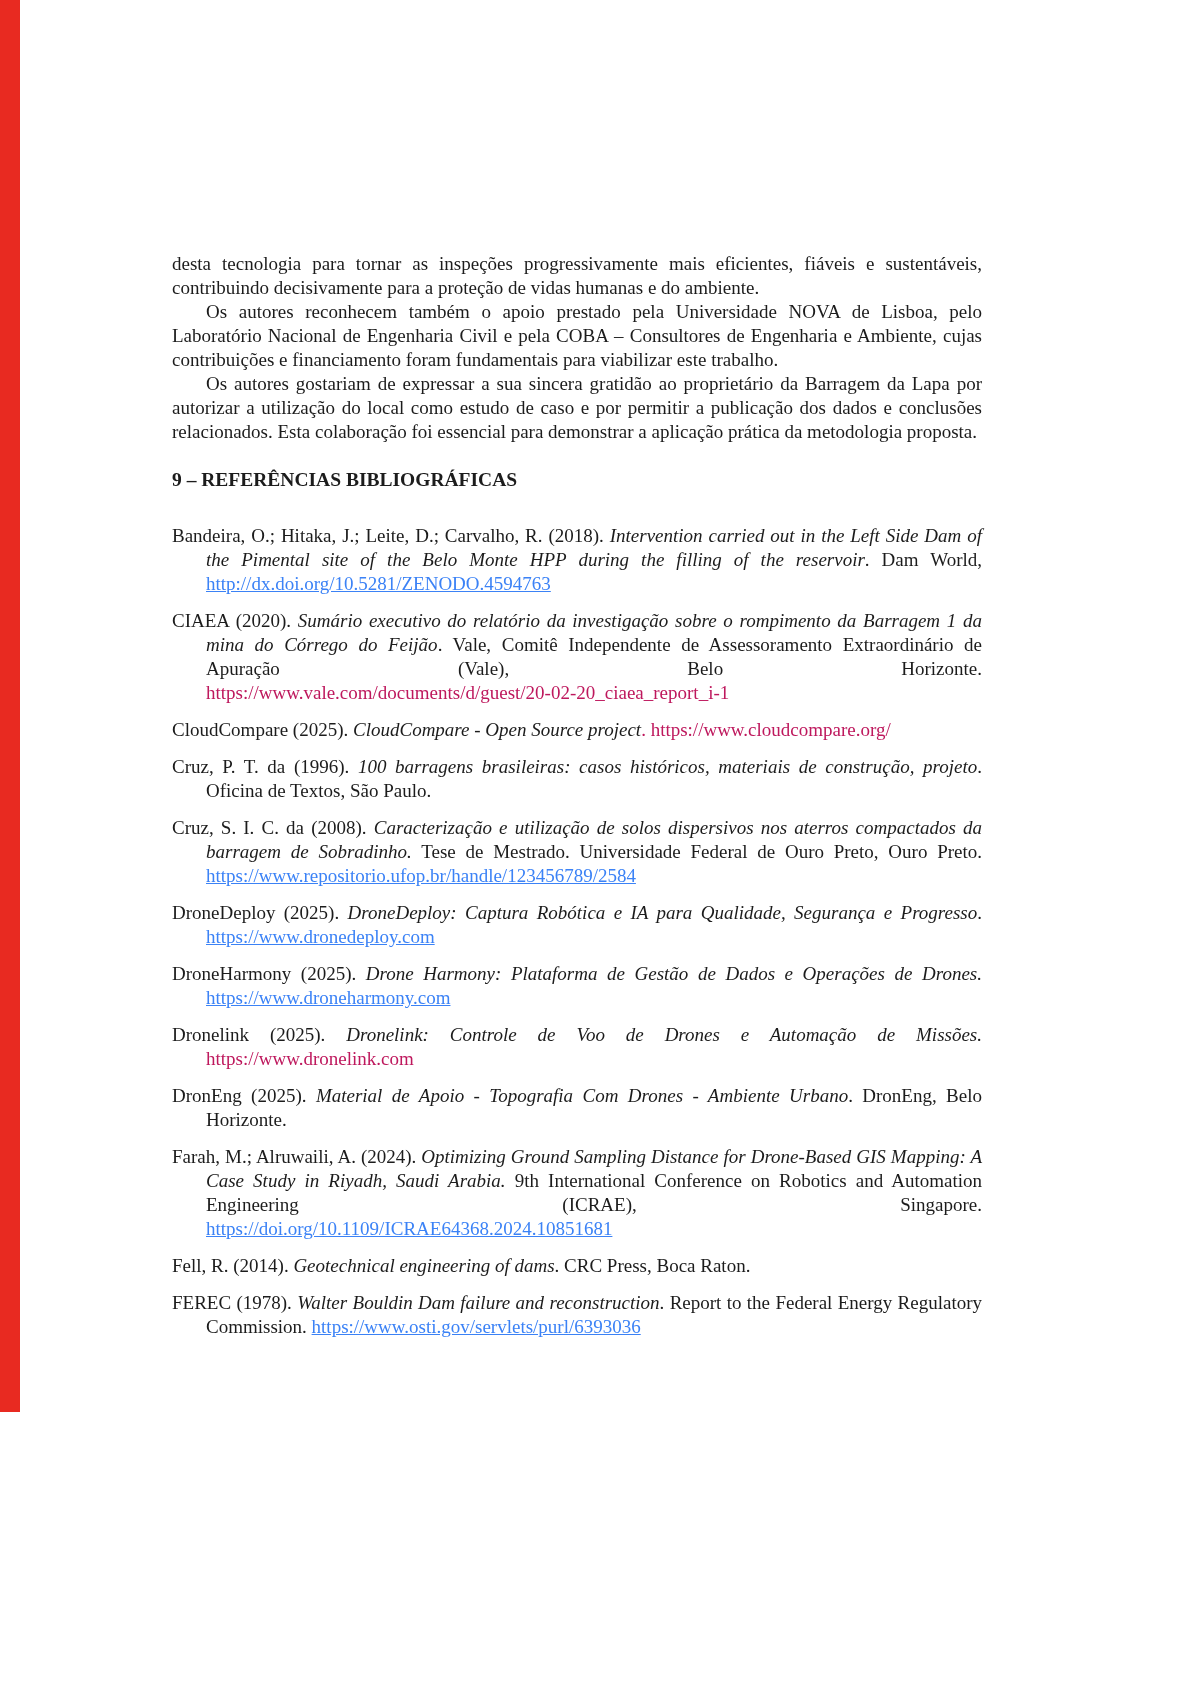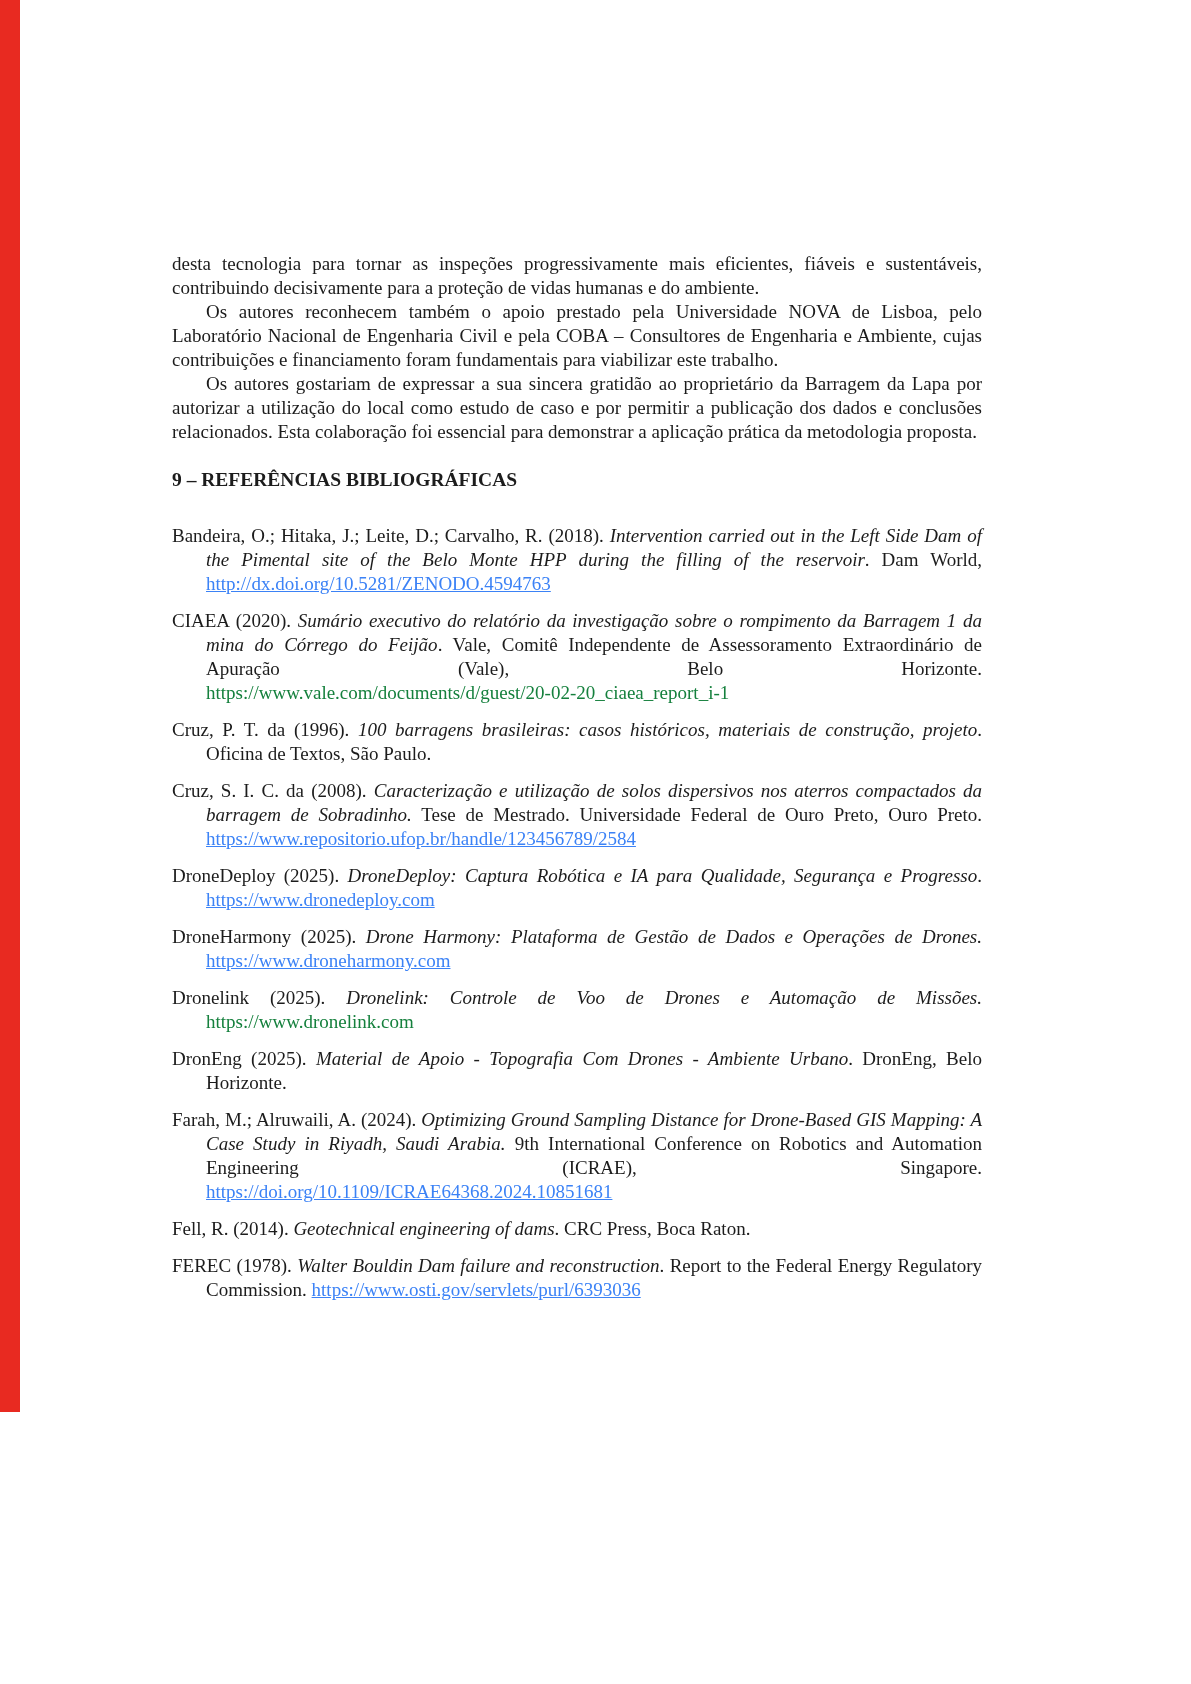--- a/index.html
+++ b/index.html
@@ -13,21 +13,21 @@
   .para.first { text-indent:0; }
   .sec-heading { font-weight:bold; font-size:19.5px; margin:23px 0 27px 0; }
   .sec-heading.refs { margin:24px 0 32px 0; }
   .ref-list { margin-top:4px; }
   .ref { text-align:justify; padding-left:34px; text-indent:-34px; margin:0 0 13px 0; }
   .ref .flow {}
   .ref .flow-stretch { text-align-last:justify; }
   .ref .urlline { text-indent:0; }
   .ref em { font-style:italic; }
   a.reflink { color:#3b82f6; text-decoration:underline; cursor:pointer; }
-  .urltext { color:#15803d; text-decoration:none; }
+  .urltext { color:#be185d; text-decoration:none; }
   .footer { position:absolute; left:172px; top:1448px; width:880px; display:flex; align-items:flex-end; font-size:17px; line-height:27px; }
   .pagenum { font-size:15px; letter-spacing:1px; margin:2px 12px 0 2px; }
   .footer-lines { flex:1; }
 </style>
 </head>
 <body>
 
 <div class="page">
   <div class="stripe"></div>
 
@@ -41,20 +41,23 @@
     <div class="sec-heading refs">9 – REFERÊNCIAS BIBLIOGRÁFICAS</div>
 
     <div class="ref-list">
         <div class="ref">
           <div class="flow flow-stretch"><span class="">Bandeira, O.; Hitaka, J.; Leite, D.; Carvalho, R. (2018). </span><em>Intervention carried out in the Left Side Dam of the Pimental site of the Belo Monte HPP during the filling of the reservoir</em><span class="">. Dam World,</span></div>
           <div class="urlline"><a class="reflink" href="#">http://dx.doi.org/10.5281/ZENODO.4594763</a></div>
         </div>
         <div class="ref">
           <div class="flow flow-stretch"><span class="">CIAEA (2020). </span><em>Sumário executivo do relatório da investigação sobre o rompimento da Barragem 1 da mina do Córrego do Feijão</em><span class="">. Vale, Comitê Independente de Assessoramento Extraordinário de Apuração (Vale), Belo Horizonte.</span></div>
           <div class="urlline"><span class="urltext">https://www.vale.com/documents/d/guest/20-02-20_ciaea_report_i-1</span></div>
+        </div>
+        <div class="ref">
+          <div class="flow"><span class="">CloudCompare (2025). </span><em>CloudCompare - Open Source project</em><span class="urltext">. https://www.cloudcompare.org/</span></div>
         </div>
         <div class="ref">
           <div class="flow"><span class="">Cruz, P. T. da (1996). </span><em>100 barragens brasileiras: casos históricos, materiais de construção, projeto</em><span class="">. Oficina de Textos, São Paulo.</span></div>
         </div>
         <div class="ref">
           <div class="flow"><span class="">Cruz, S. I. C. da (2008). </span><em>Caracterização e utilização de solos dispersivos nos aterros compactados da barragem de Sobradinho.</em><span class=""> Tese de Mestrado. Universidade Federal de Ouro Preto, Ouro Preto. </span><a class="reflink" href="#">https://www.repositorio.ufop.br/handle/123456789/2584</a></div>
         </div>
         <div class="ref">
           <div class="flow"><span class="">DroneDeploy (2025). </span><em>DroneDeploy: Captura Robótica e IA para Qualidade, Segurança e Progresso</em><span class="">. </span><a class="reflink" href="#">https://www.dronedeploy.com</a></div>
         </div>

